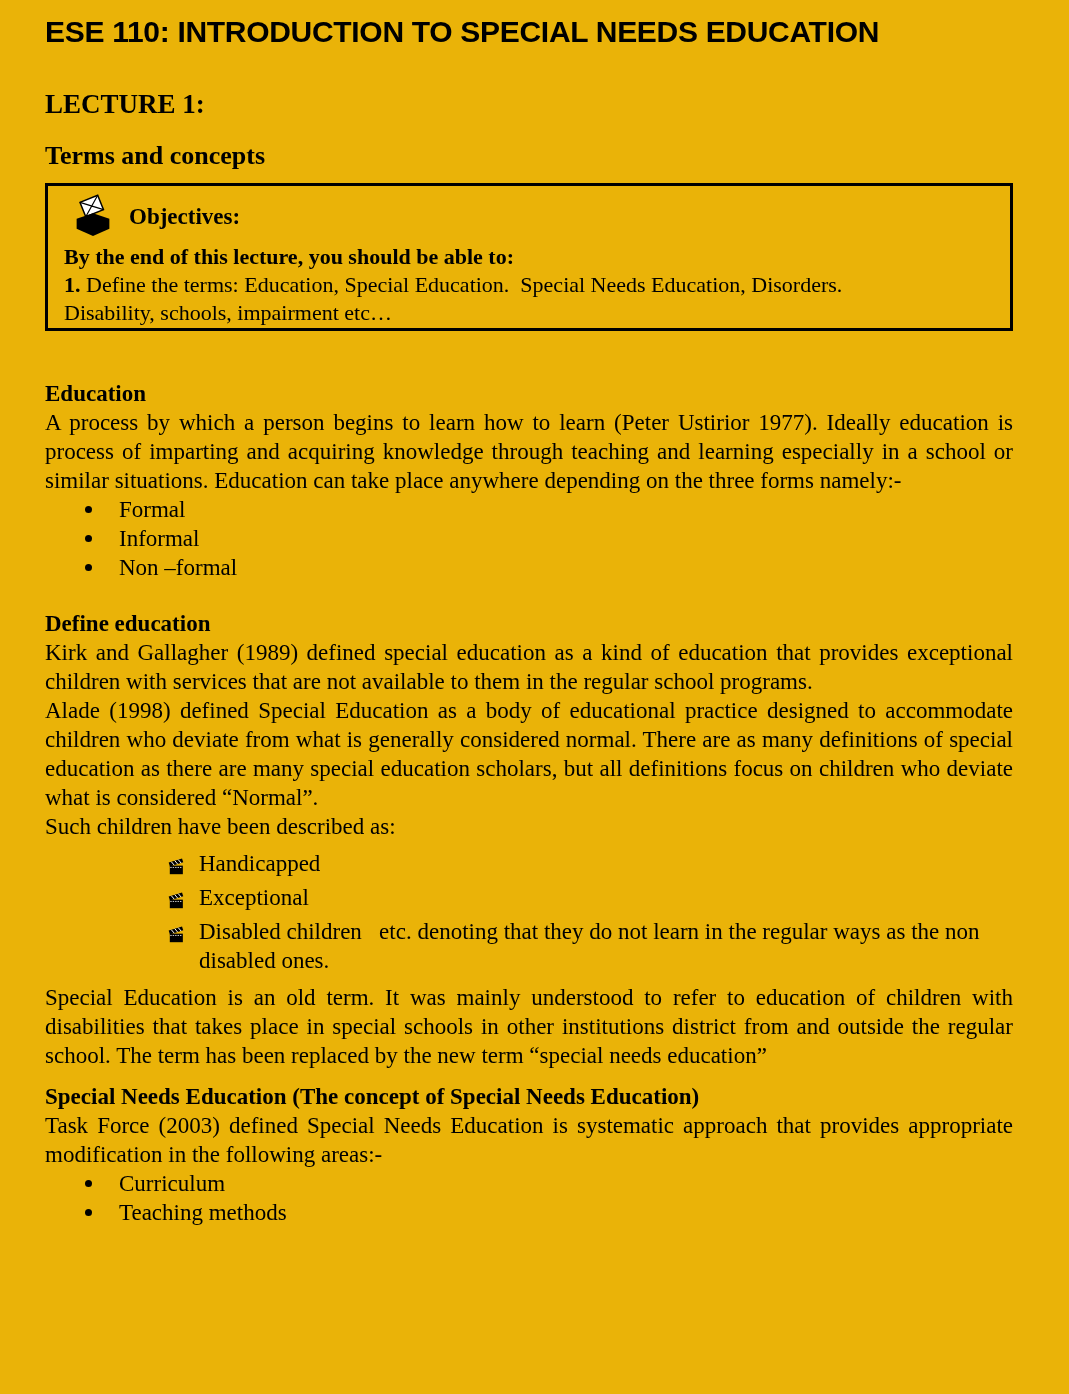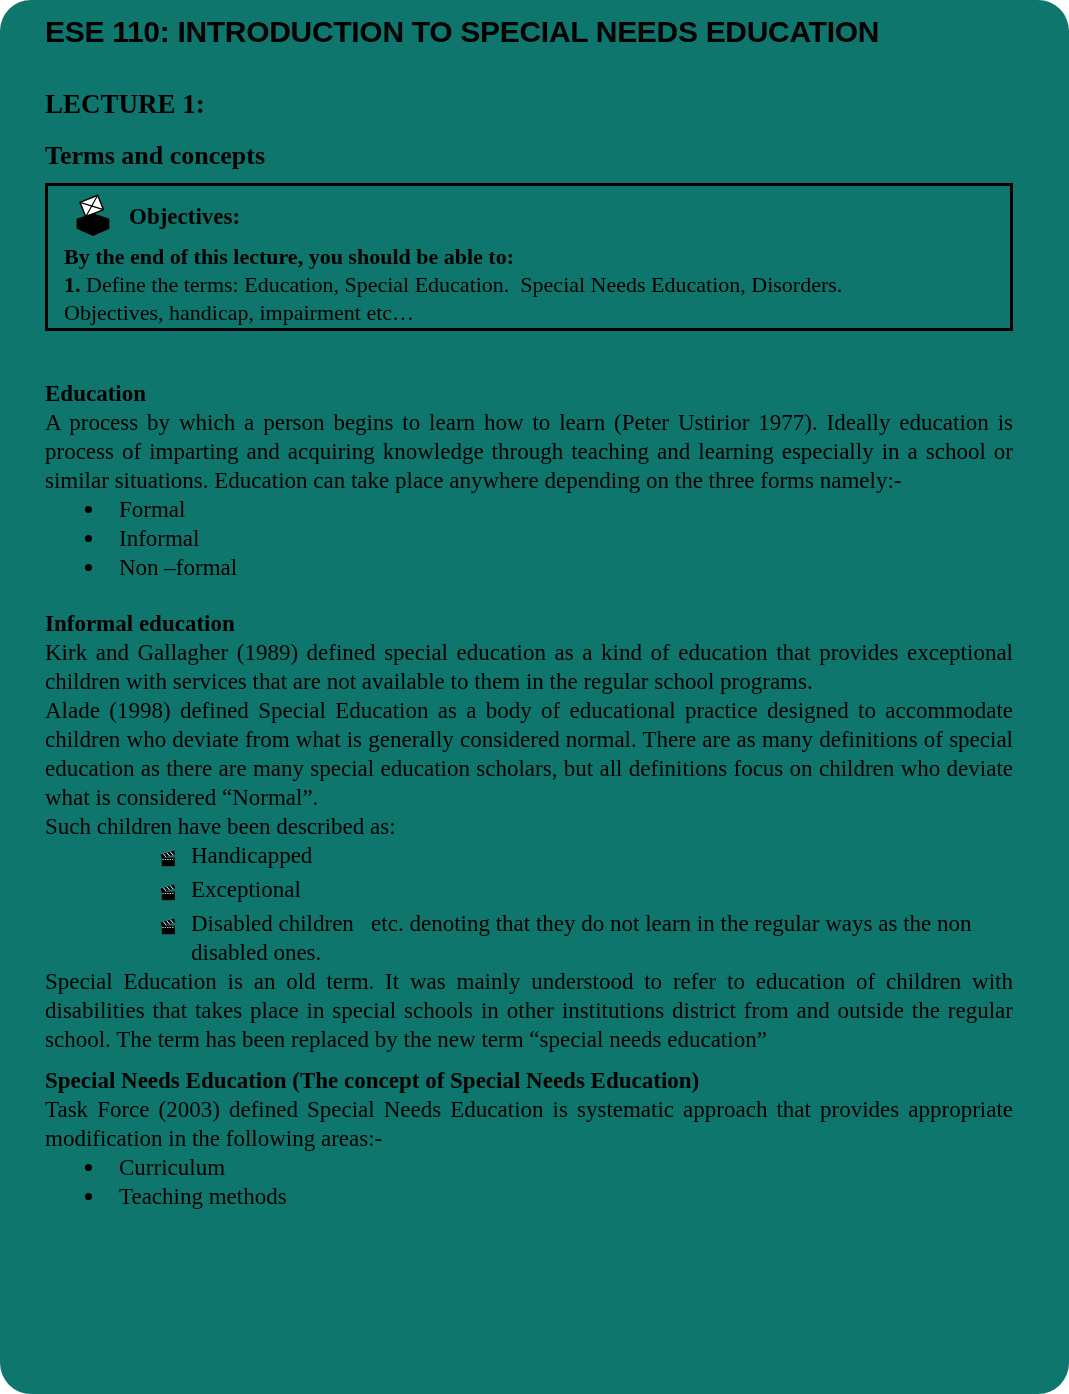--- a/index.html
+++ b/index.html
@@ -1,25 +1,24 @@
 <!DOCTYPE html>
 <html><head>
 <meta charset="utf-8">
 <style>
   html, body { margin: 0; padding: 0; background: #ffffff; }
   .page {
     width: 1069px;
     height: 1394px;
     box-sizing: border-box;
-    background: #0f766e;
+    background: #eab308;
     color: #000000;
     font-family: "Liberation Serif", serif;
     padding: 14px 56px 0 45px;
     overflow: hidden;
-    border-radius: 31px;
   }
   .doc-title {
     font-family: "Liberation Sans", sans-serif;
     font-size: 30px;
     font-weight: 700;
     letter-spacing: -0.3px;
     line-height: 36px;
     margin: 0 0 38px 0;
   }
   .lecture-heading {
@@ -66,21 +65,21 @@
   .gap-before { margin-top: 28px; }
   .sec-education { margin-top: 48px; }
   .sec-special-ed { margin-top: 27px; }
   .sec-sne { margin-top: 12px; }
   ul.dot-list { list-style: none; margin: 0; padding: 0 0 0 40px; }
   ul.dot-list li { display: flex; align-items: center; line-height: 29px; }
   .dot {
     width: 7px; height: 7px; border-radius: 50%;
     background: #000; flex: 0 0 7px; margin-right: 27px;
   }
-  ul.clap-list { list-style: none; margin: 0; padding: 0 0 0 115px; }
+  ul.clap-list { list-style: none; margin: 8px; padding: 0 0 0 115px; }
   ul.clap-list li { display: flex; align-items: flex-start; line-height: 29px; }
   .clap-icon { flex: 0 0 18px; margin: 5px 13px 0 0; }
   .li-text { white-space: pre-wrap; }
   .obj-icon { display: inline-flex; }
 </style>
 </head>
 <body>
 
 <div class="page">
 
@@ -98,21 +97,21 @@
             <rect x="11" y="3" width="21" height="17" fill="#ffffff" stroke="#000000" stroke-width="1.6"></rect>
             <path d="M11 3 L32 20 M32 3 L11 20" stroke="#000000" stroke-width="1.3" fill="none"></path>
           </g>
           <path d="M4 26 L22 20 L40 26 L40 37 L22 45 L4 37 Z" fill="#000000"></path>
         </svg>
       </span>
       <span class="obj-heading">Objectives:</span>
     </div>
     <div class="obj-line bold">By the end of this lecture, you should be able to:</div>
     <div class="obj-line"><span class="num">1.</span><span> Define the terms: Education, Special Education.  Special Needs Education, Disorders.</span></div>
-    <div class="obj-line">Objectives, handicap, impairment etc…</div>
+    <div class="obj-line">Disability, schools, impairment etc…</div>
   </div>
 
   <section class="sec-education body-text">
     <h4 class="section-heading">Education</h4>
     <p class="para">A process by which a person begins to learn how to learn (Peter Ustirior 1977). Ideally education is process of imparting and acquiring knowledge through teaching and learning especially in a school or similar situations. Education can take place anywhere depending on the three forms namely:-</p>
     <ul class="dot-list">
       <li>
         <span class="dot"></span>
         <span class="li-text">Formal</span>
       </li>
@@ -121,21 +120,21 @@
         <span class="li-text">Informal</span>
       </li>
       <li>
         <span class="dot"></span>
         <span class="li-text">Non –formal</span>
       </li>
     </ul>
   </section>
 
   <section class="sec-special-ed body-text">
-    <h4 class="section-heading">Informal education</h4>
+    <h4 class="section-heading">Define education</h4>
     <p class="para">Kirk and Gallagher (1989) defined special education as a kind of education that provides exceptional children with services that are not available to them in the regular school programs.</p>
     <p class="para gap-before">Alade (1998) defined Special Education as a body of educational practice designed to accommodate children who deviate from what is generally considered normal. There are as many definitions of special education as there are many special education scholars, but all definitions focus on children who deviate what is considered “Normal”.</p>
     <p class="para no-justify">Such children have been described as:</p>
     <ul class="clap-list">
       <li>
         <span class="clap-icon">
           <svg width="18" height="18" viewBox="0 0 20 20" aria-hidden="true">
             <rect x="2" y="8.5" width="14.5" height="9.5" fill="#000000"></rect>
             <g transform="rotate(-17 2 9)">
               <rect x="2" y="4.8" width="15.5" height="4.6" fill="#000000"></rect>

